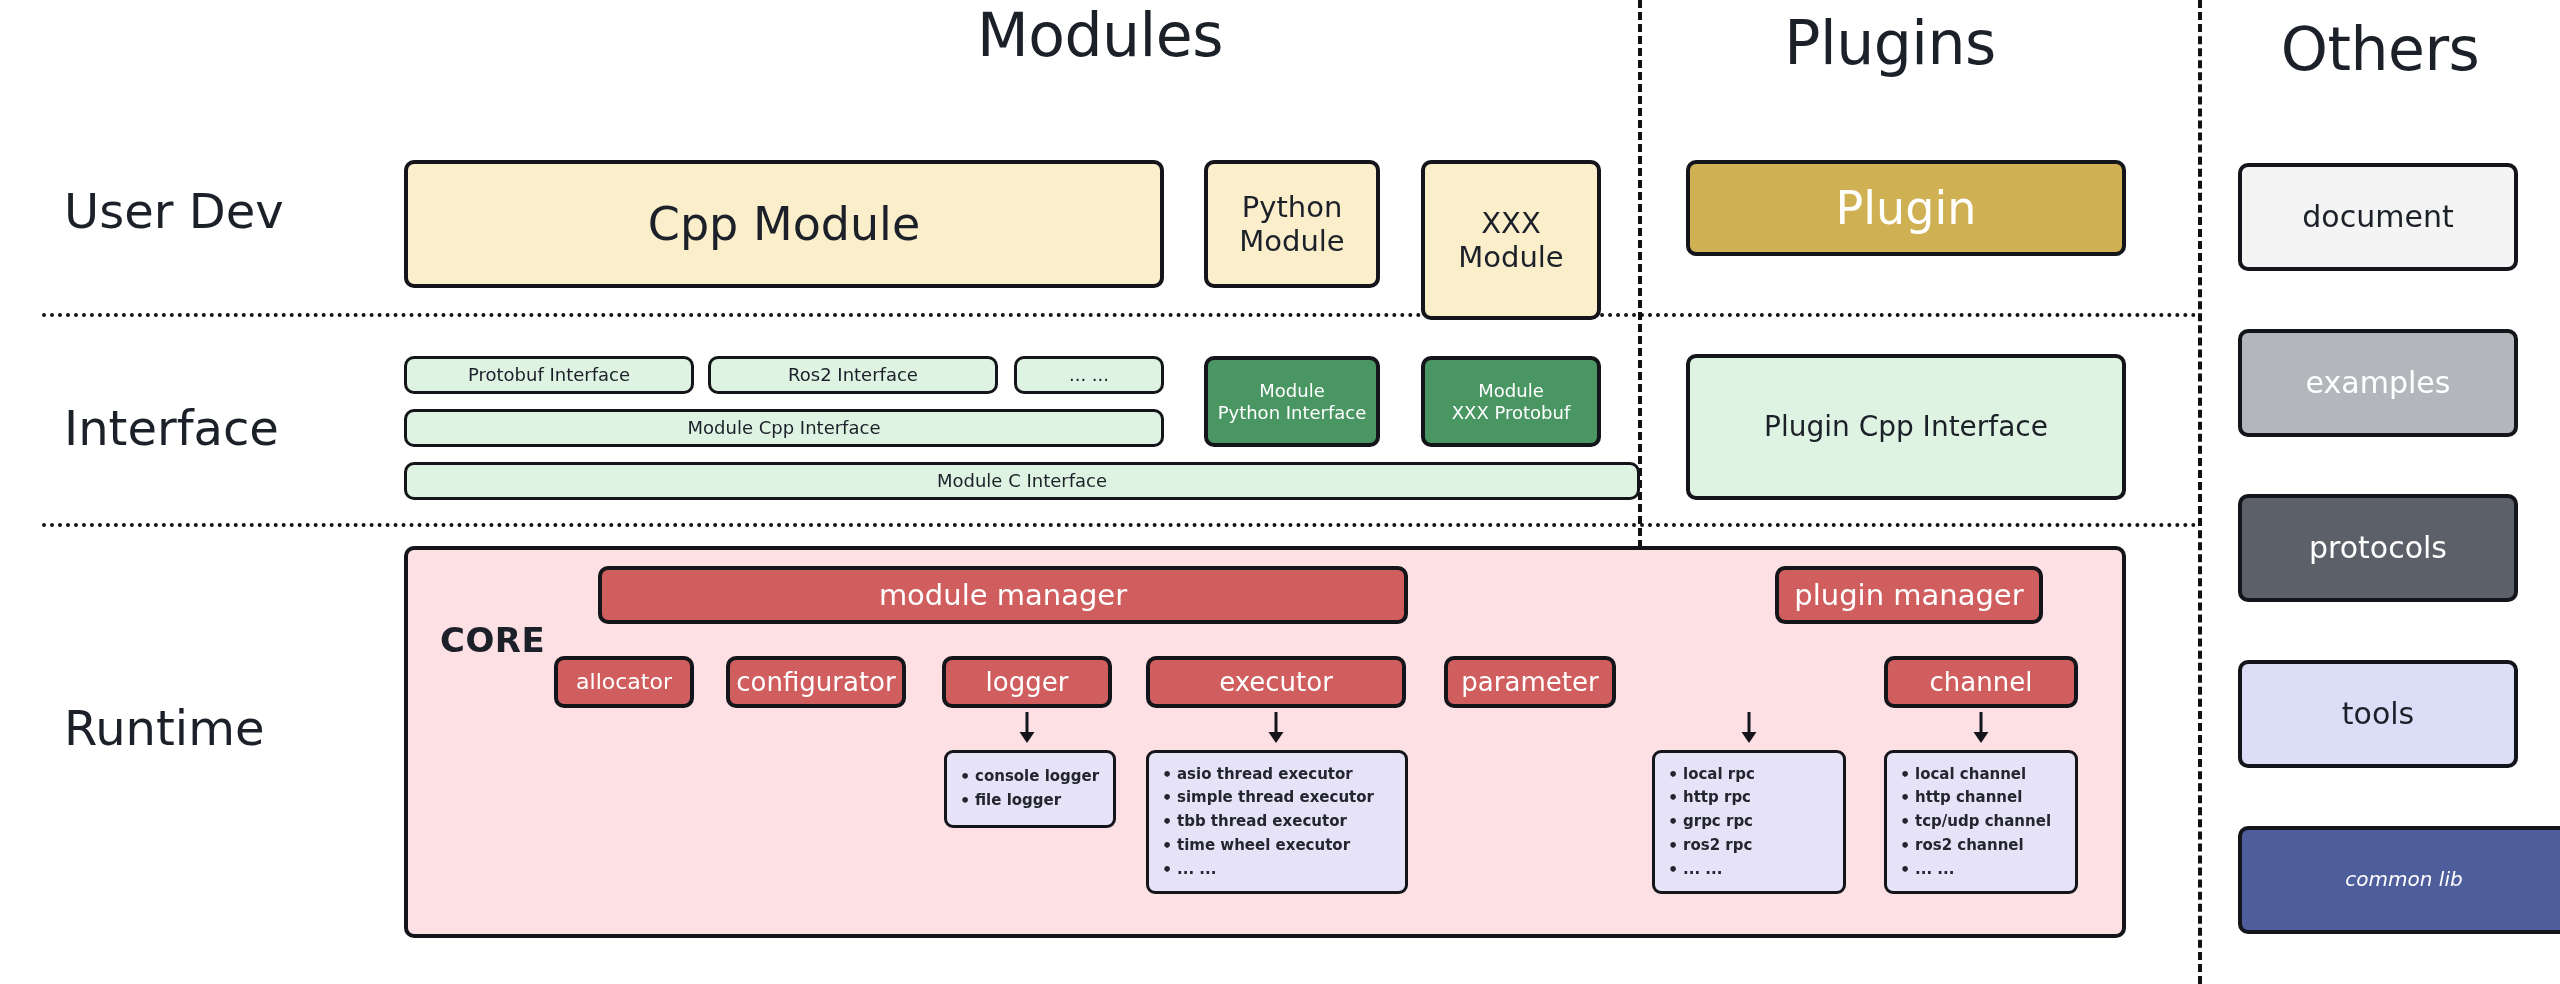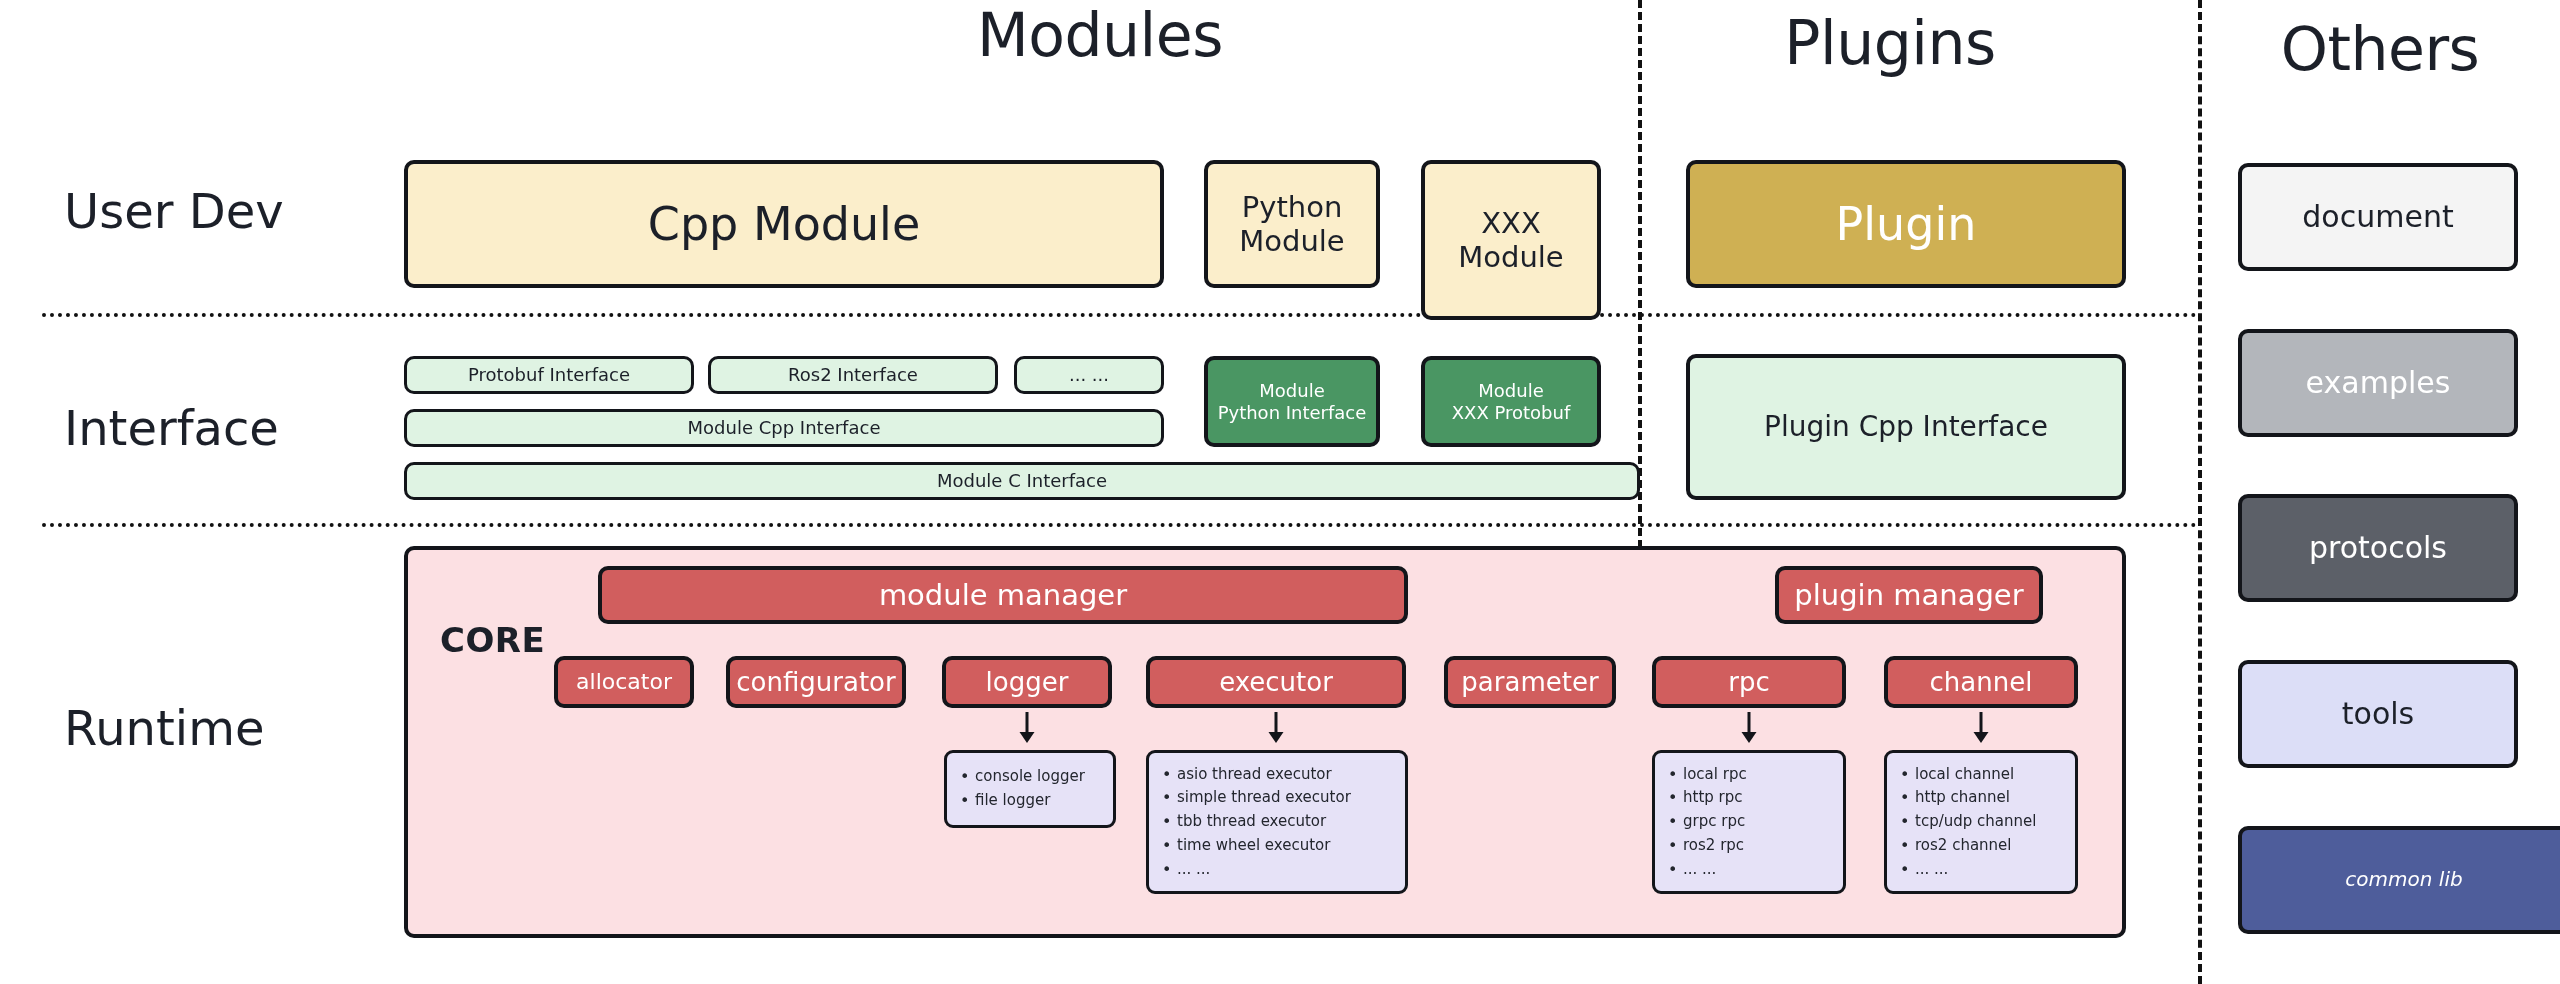--- a/index.html
+++ b/index.html
@@ -115,20 +115,21 @@
     padding: 0 0 0 18px;
     list-style: none;
   }
   .bullet-box li {
     position: relative;
     font-family: "DejaVu Sans", sans-serif;
     font-size: 15px;
     color: #23262e;
     line-height: 1.58;
     white-space: nowrap;
+    font-weight: bold;
   }
   .bullet-box li::before {
     content: "\2022";
     position: absolute;
     left: -15px;
     top: -1px;
     font-size: 16px;
     color: #23262e;
   }
 
@@ -166,21 +167,21 @@
   <div class="box fill-cream" style="left:1204px; top:160px; width:176px; height:128px; font-size:29px; flex-direction:column;">
     <span>Python</span>
     <span>Module</span>
   </div>
 
   <div class="box fill-cream" style="left:1421px; top:160px; width:180px; height:160px; font-size:29px; flex-direction:column;">
     <span>XXX</span>
     <span>Module</span>
   </div>
 
-  <div class="box fill-gold" style="left:1686px; top:160px; width:440px; height:128px; font-size:46px;">Plugin</div>
+  <div class="box fill-gold" style="left:1686px; top:160px; width:440px; height:96px; font-size:46px;">Plugin</div>
 
   <div class="box thin fill-greenl" style="left:404px; top:356px; width:290px; height:38px; font-size:18px;">Protobuf Interface</div>
   <div class="box thin fill-greenl" style="left:708px; top:356px; width:290px; height:38px; font-size:18px;">Ros2 Interface</div>
   <div class="box thin fill-greenl" style="left:1014px; top:356px; width:150px; height:38px; font-size:18px;">... ...</div>
 
   <div class="box thin fill-greenl" style="left:404px; top:409px; width:760px; height:38px; font-size:18px;">Module Cpp Interface</div>
 
   <div class="box thin fill-greenl" style="left:404px; top:462px; width:1236px; height:38px; font-size:18px;">Module C Interface</div>
 
   <div class="box fill-greend" style="left:1204px; top:356px; width:176px; height:91px; font-size:18px; flex-direction:column;">
@@ -200,21 +201,20 @@
   <div id="core-label" style="left:440px; top:620px;">CORE</div>
 
   <div class="box fill-red" style="left:598px; top:566px; width:810px; height:58px; font-size:29px;">module manager</div>
   <div class="box fill-red" style="left:1775px; top:566px; width:268px; height:58px; font-size:29px;">plugin manager</div>
 
   <div class="box fill-red" style="left:554px; top:656px; width:140px; height:52px; font-size:22px;">allocator</div>
   <div class="box fill-red" style="left:726px; top:656px; width:180px; height:52px; font-size:26px;">configurator</div>
   <div class="box fill-red" style="left:942px; top:656px; width:170px; height:52px; font-size:26px;">logger</div>
   <div class="box fill-red" style="left:1146px; top:656px; width:260px; height:52px; font-size:26px;">executor</div>
   <div class="box fill-red" style="left:1444px; top:656px; width:172px; height:52px; font-size:26px;">parameter</div>
-  <div class="box fill-red" style="left:1652px; top:656px; width:194px; height:52px; font-size:26px;">rpc</div>
   <div class="box fill-red" style="left:1884px; top:656px; width:194px; height:52px; font-size:26px;">channel</div>
 
   <div class="arrow" style="left:1016px; top:712px;">
     <svg width="22" height="32" viewBox="0 0 22 32" aria-hidden="true">
       <path d="M11 0 L11 22" stroke="#13151a" stroke-width="3" fill="none"></path>
       <path d="M3.5 20 L11 31 L18.5 20 Z" fill="#13151a"></path>
     </svg>
   </div>
   <div class="arrow" style="left:1265px; top:712px;">
     <svg width="22" height="32" viewBox="0 0 22 32" aria-hidden="true">

